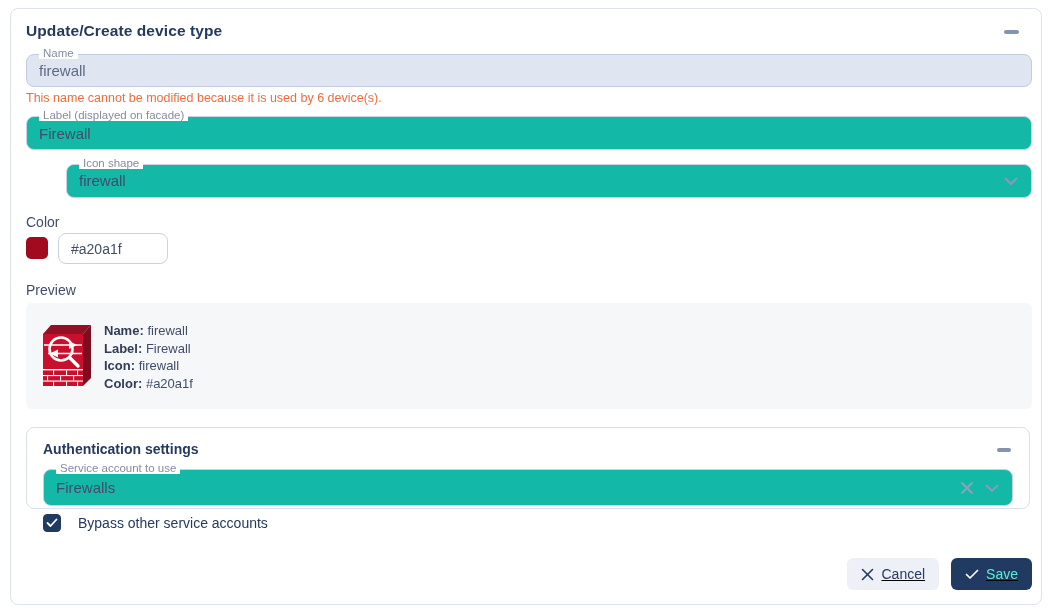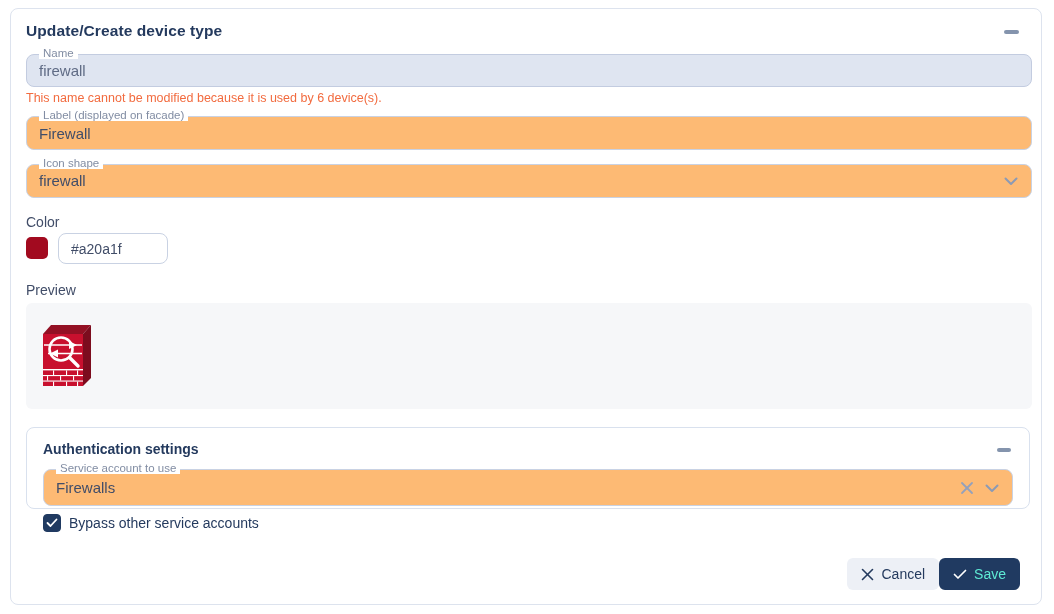--- a/index.html
+++ b/index.html
@@ -9,35 +9,35 @@
   .page-card { position:absolute; left:10px; top:8px; width:1032px; height:597px;
                background:#ffffff; border:1px solid #dde3ee; border-radius:8px; }
 
   .panel-title { position:absolute; left:15px; top:13px; font-size:15.5px; font-weight:bold;
                  color:#243a5e; letter-spacing:.1px; }
 
   .dash-btn { position:absolute; width:15px; height:4px; border-radius:2px; background:#8494ad; cursor:pointer; }
   .dash-main { right:22px; top:21px; }
 
   
-  .ofield { position:absolute; left:15px; right:9px; height:34px; background:#fdba74;
+  .ofield { position:absolute; left:15px; right:9px; height:34px; background:#14b8a6;
             border:1px solid #c9d2e3; border-radius:8px; }
   .ofield .flabel { position:absolute; top:-8px; left:12px; background:#ffffff; padding:0 4px;
                     font-size:11.5px; color:#828da3; white-space:nowrap; }
   .ofield .fvalue, .ofield input { position:absolute; left:0; top:0; width:100%; height:100%;
             border:0; outline:0; background:transparent; padding:0 30px 0 12px;
             font-size:15px; color:#414d68; line-height:32px;
             font-family:"Liberation Sans","DejaVu Sans",sans-serif; }
   .ofield.disabled { background:#dfe5f1; border-color:#c3cce0; }
   .ofield.disabled input { color:#5f6b85; }
 
   .f-name { top:45px; height:33px; }
   .warning { position:absolute; left:15px; top:82px; font-size:12.5px; color:#f26b3f; }
   .f-label { top:107px; }
-  .f-icon  { top:155px; }
+  .f-icon  { top:155px;margin-left:40px; }
 
   .chev { position:absolute; right:13px; top:50%; margin-top:-4px; width:14px; height:9px; cursor:pointer; }
   .xclear { position:absolute; right:38px; top:50%; margin-top:-7px; width:14px; height:14px; cursor:pointer; }
 
   .sect-label { position:absolute; left:15px; font-size:14px; color:#414d68; }
   .lbl-color { top:205px; }
   .lbl-preview { top:273px; }
 
   .color-swatch { position:absolute; left:15px; top:228px; width:22px; height:22px;
                   border-radius:5px; cursor:pointer; }
@@ -52,26 +52,26 @@
   .preview-text { position:absolute; left:78px; top:19px; font-size:13px; line-height:17.6px; color:#414d68; }
   .preview-text b { color:#313d56; }
 
   .auth-card { position:absolute; left:15px; top:418px; right:11px; height:82px;
                background:#fff; border:1px solid #d9e1ee; border-radius:8px; }
   .auth-title { position:absolute; left:16px; top:13px; font-size:14px; font-weight:bold; color:#243a5e; }
   .dash-auth { right:18px; top:20px; width:14px; }
   .f-service { left:16px; right:16px; top:41px; height:37px; }
   .f-service .fvalue { line-height:35px; }
 
-  .check-row { position:absolute; left:16px; top:86px; display:flex; align-items:center; gap:8px; cursor:pointer; }
+  .check-row { position:absolute; left:16px; top:86px; display:flex; align-items:center; gap:17px; cursor:pointer; }
   .checkbox { width:18px; height:18px; border-radius:4px; background:#203a61; border:1px solid #203a61;
               display:flex; align-items:center; justify-content:center; }
   .check-row .clabel { font-size:14px; color:#243a5e; }
 
-  .btn-row { position:absolute; right:21px; top:549px; display:flex; gap:0; }
+  .btn-row { position:absolute; right:9px; top:549px; display:flex; gap:12px;text-decoration:underline; }
   .btn { height:32px; border:0; border-radius:6px; display:flex; align-items:center; gap:7px;
          padding:0 14px; font-size:14px; cursor:pointer;
          font-family:"Liberation Sans","DejaVu Sans",sans-serif; }
   .btn-cancel { background:#edf0f6; color:#243a5e; }
   .btn-save   { background:#203a61; color:#5eead4;justify-content:flex-end; }
 </style>
 </head>
 <body>
 
 <div class="page-card">
@@ -128,20 +128,26 @@
       <rect x="38" y="61.6" width="1.1" height="4.4" fill="#ffffff"></rect>
 
       <line x1="5" y1="25" x2="43" y2="25" stroke="#ffffff" stroke-width="1.6"></line>
       <polygon points="30,21 38,25 30,29" fill="#ffffff"></polygon>
       <line x1="9" y1="33.5" x2="43" y2="33.5" stroke="#ffffff" stroke-width="1.6"></line>
       <polygon points="19,29.5 11,33.5 19,37.5" fill="#ffffff"></polygon>
 
       <circle cx="22" cy="29" r="11.5" fill="none" stroke="#ffffff" stroke-width="2.6"></circle>
       <line x1="30.5" y1="37.5" x2="39" y2="46" stroke="#ffffff" stroke-width="3.4" stroke-linecap="round"></line>
     </svg>
+    <div class="preview-text">
+      <div><b>Name:</b> <span>firewall</span></div>
+      <div><b>Label:</b> <span>Firewall</span></div>
+      <div><b>Icon:</b> <span>firewall</span></div>
+      <div><b>Color:</b> <span>#a20a1f</span></div>
+    </div>
   </div>
 
   <div class="auth-card">
     <div class="auth-title">Authentication settings</div>
     <div class="dash-btn dash-auth"></div>
 
     <div class="ofield f-service">
       <span class="flabel">Service account to use</span>
       <div class="fvalue">Firewalls</div>
       <svg class="xclear" viewBox="0 0 14 14">

